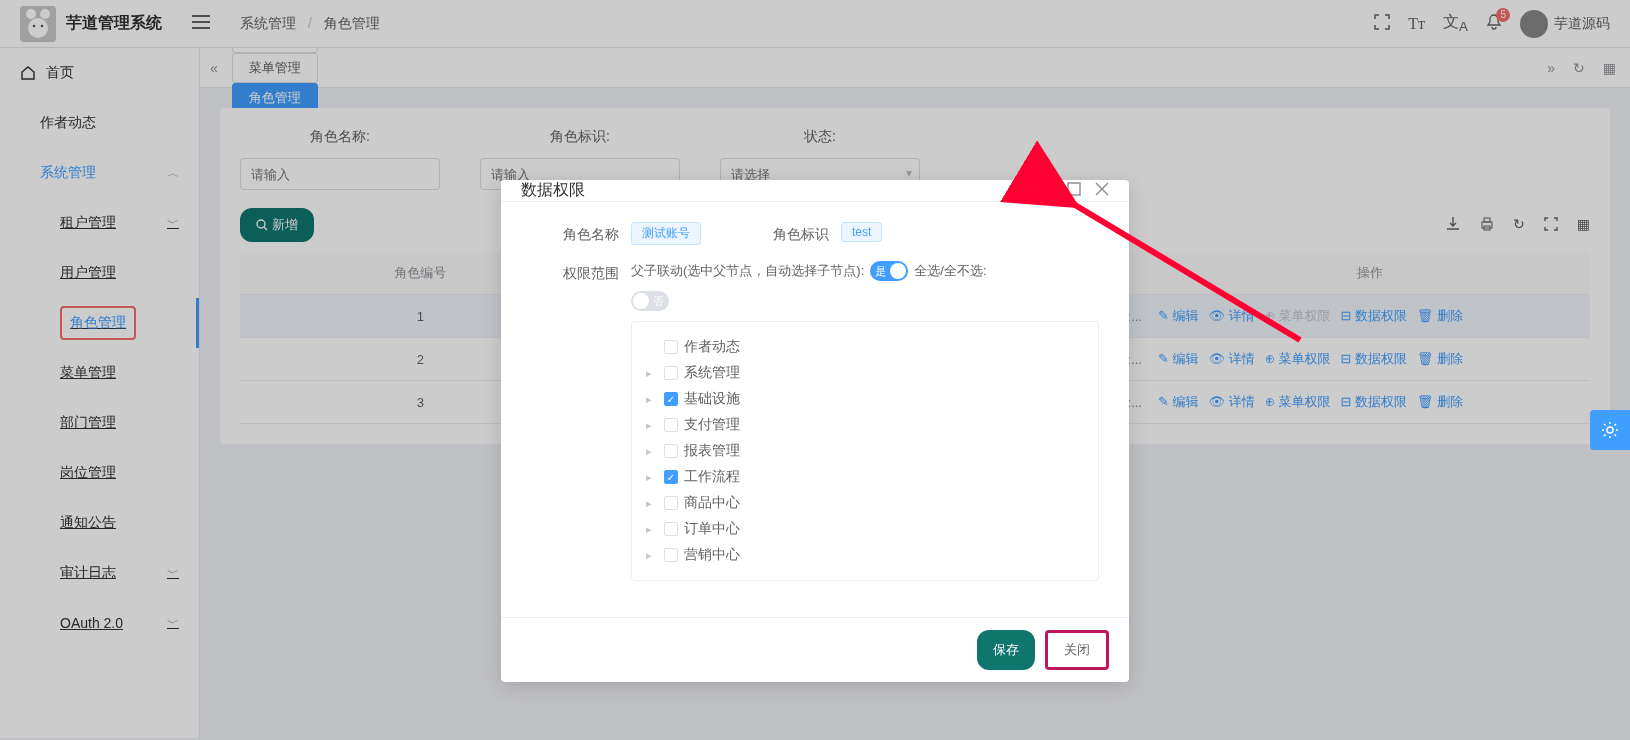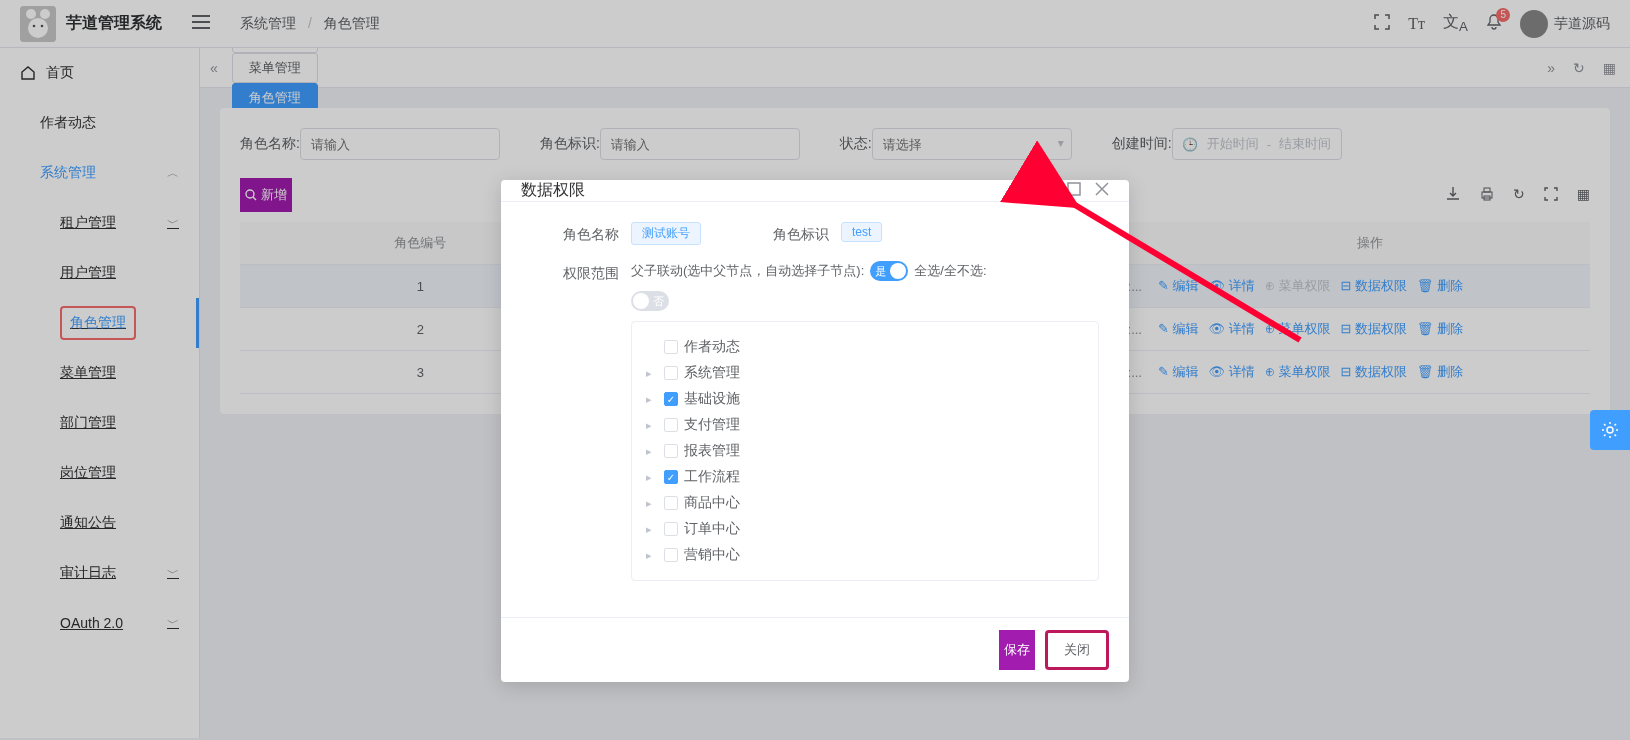--- a/index.html
+++ b/index.html
@@ -36,29 +36,29 @@
 .tabs-bar { height: 40px; background: #fff; display: flex; align-items: center; padding: 0 10px; border-bottom: 1px solid #e4e7ed; gap: 8px;}
 .tabs-bar .collapse { color:#909399; cursor:pointer; margin-right:6px;}
 .tab { border: 1px solid #dcdfe6; padding: 5px 16px; border-radius: 3px; font-size: 13px; color: #606266; cursor: pointer; background:#fff;}
 .tab.active { background: #409EFF; color: #fff; border-color: #409EFF; }
 .tabs-right { margin-left:auto; display:flex; gap:10px; color:#909399;}
 .tabs-right .tbtn { cursor:pointer; padding:4px;}
 
 .content { padding: 20px; flex:1; overflow:auto;}
 .card { background: #fff; border-radius: 4px; padding: 20px; }
 .filter-row { display: flex; align-items: center; gap: 40px; flex-wrap: wrap; margin-bottom: 18px;}
-.filter-item { display: flex; align-items: center; gap: 0; }
+.filter-item { display: flex; align-items: center; gap: 12px; flex-direction: column; }
 .filter-item label { color: #606266; font-size: 14px; }
 .input { border: 1px solid #dcdfe6; border-radius: 4px; padding: 6px 10px; font-size: 13px; color: #606266; background:#fff; min-width:200px; height:32px;}
 .select { position:relative; min-width:200px;}
 .select .chev-down{ position:absolute; right:8px; top:8px; color:#c0c4cc; font-size:12px;}
 .date-range { display:flex; align-items:center; border:1px solid #dcdfe6; border-radius:4px; height:32px; padding:0 10px; gap:8px; color:#c0c4cc; font-size:13px;}
 
 .toolbar-row { display:flex; align-items:center; margin-bottom:10px;}
-.btn-primary { background:#a21caf; color:#fff; border:none; padding:8px 5px; border-radius:0; cursor:pointer; font-size:13px; display:inline-flex; align-items:center; gap:4px;}
+.btn-primary { background:#0f766e; color:#fff; border:none; padding:8px 16px; border-radius:12px; cursor:pointer; font-size:13px; display:inline-flex; align-items:center; gap:4px;}
 .toolbar-right { margin-left:auto; display:flex; gap:18px; color:#606266;}
 .toolbar-right .ti { cursor:pointer;}
 
 table { width:100%; border-collapse:collapse;}
 th, td { padding:12px 8px; text-align:center; font-size:13px; color:#606266; border-bottom:1px solid #ebeef5;}
 th { background:#fafafa; color:#909399; font-weight:500;}
 tr.hover-row { background:#f1f6fb;}
 .ops { display:flex; gap:10px; justify-content:flex-start; color:#409EFF;}
 .ops .op { cursor:pointer; display:inline-flex; align-items:center; gap:3px; white-space:nowrap;}
 .ops .op.disabled { color:#c0c4cc; cursor:not-allowed;}
@@ -221,29 +221,20 @@
             <label>角色标识:</label>
             <input class="input" placeholder="请输入" style="">
           </div>
           <div class="filter-item">
             <label>状态:</label>
             <div class="select">
               <input class="input" readonly="" style="width: 100%;" placeholder="请选择">
               <span class="chev-down">▾</span>
             </div>
           </div>
-          <div class="filter-item">
-            <label>创建时间:</label>
-            <div class="date-range">
-              <span>🕒</span>
-              <span>开始时间</span>
-              <span>-</span>
-              <span>结束时间</span>
-            </div>
-          </div>
         </div>
         <div class="toolbar-row">
           <button class="btn-primary">
             <svg width="12" height="12" viewBox="0 0 12 12">
                 <circle cx="5" cy="5" r="4" stroke="#fff" fill="none" stroke-width="1.4"></circle>
                 <path d="M8 8l3 3" stroke="#fff" stroke-width="1.4"></path>
               </svg>
             <span>新增</span>
           </button>
           <div class="toolbar-right">

